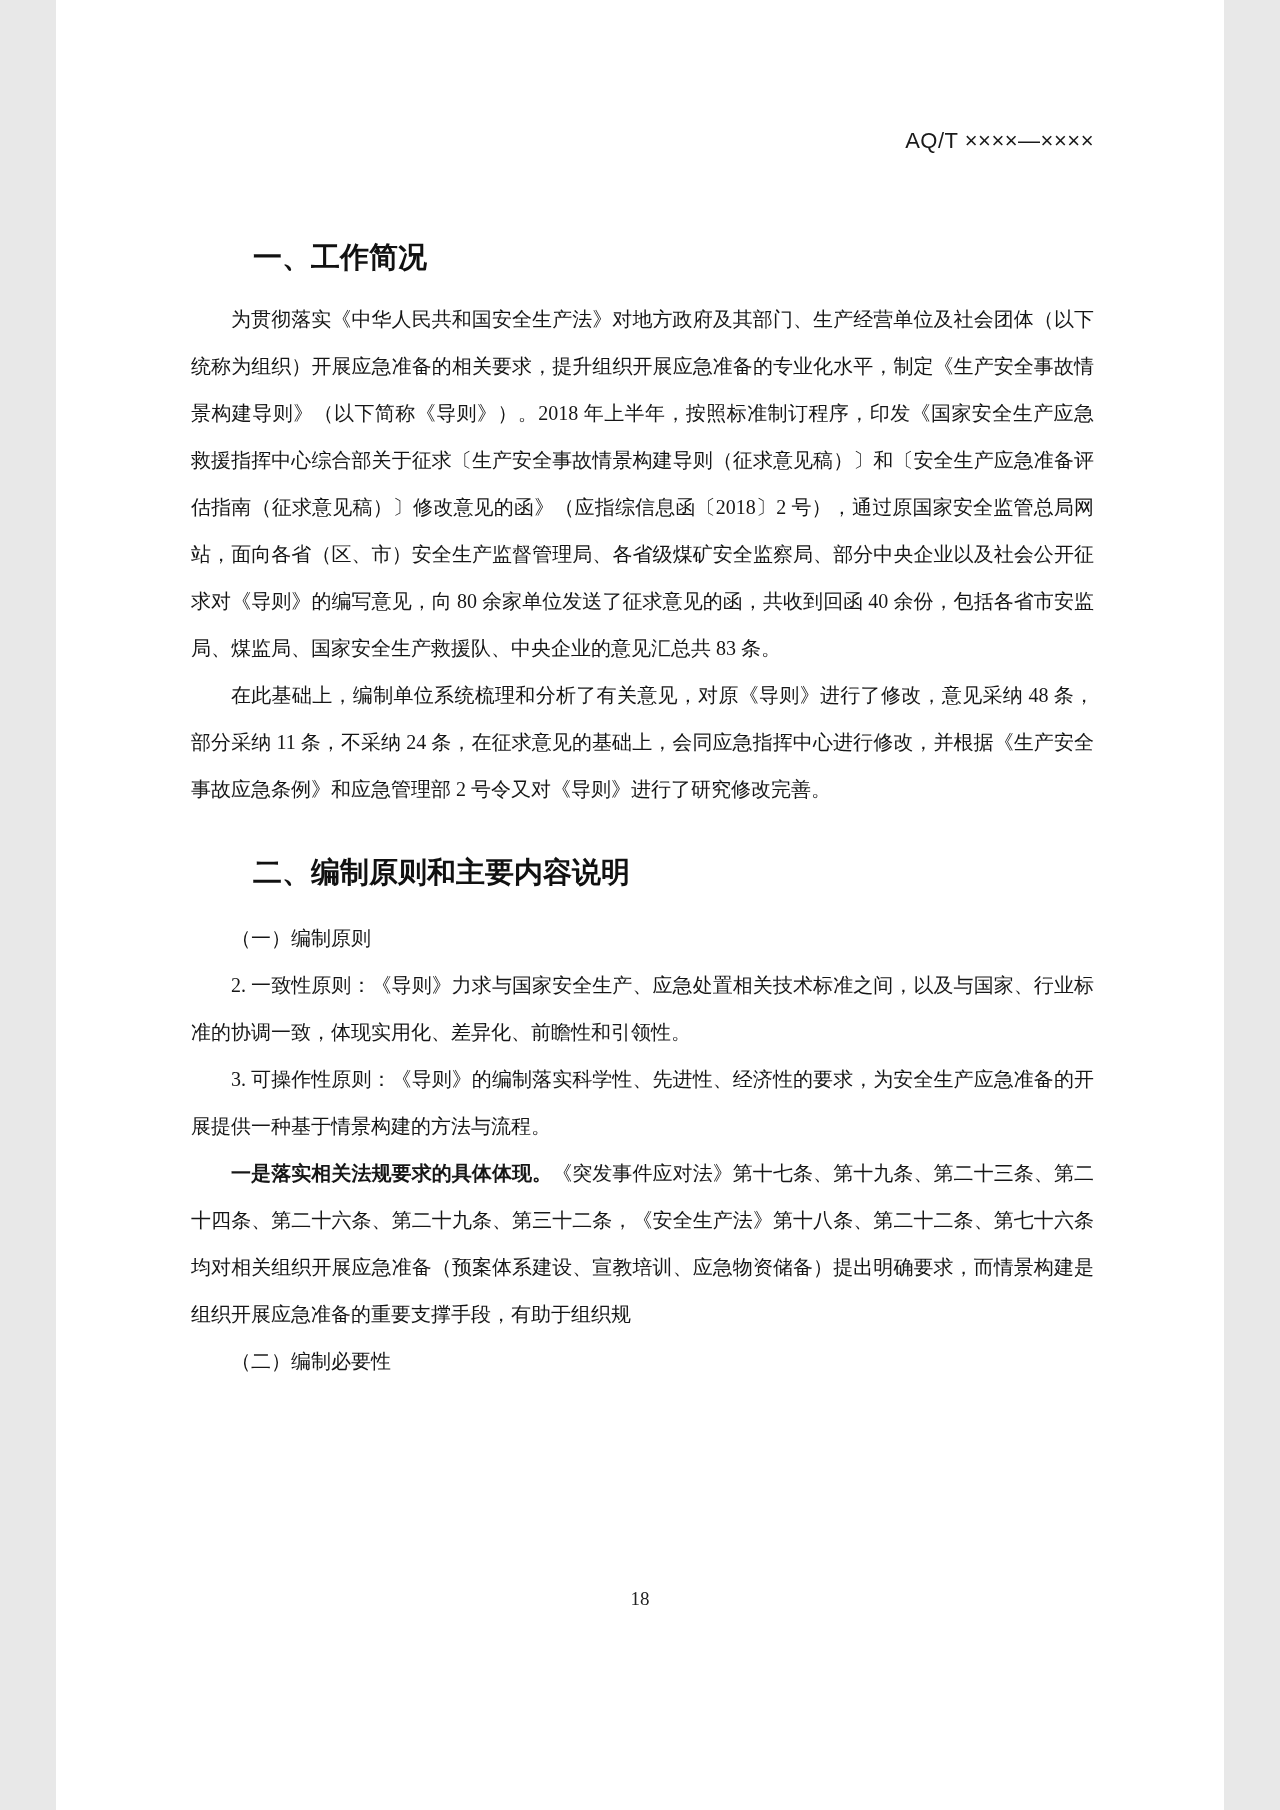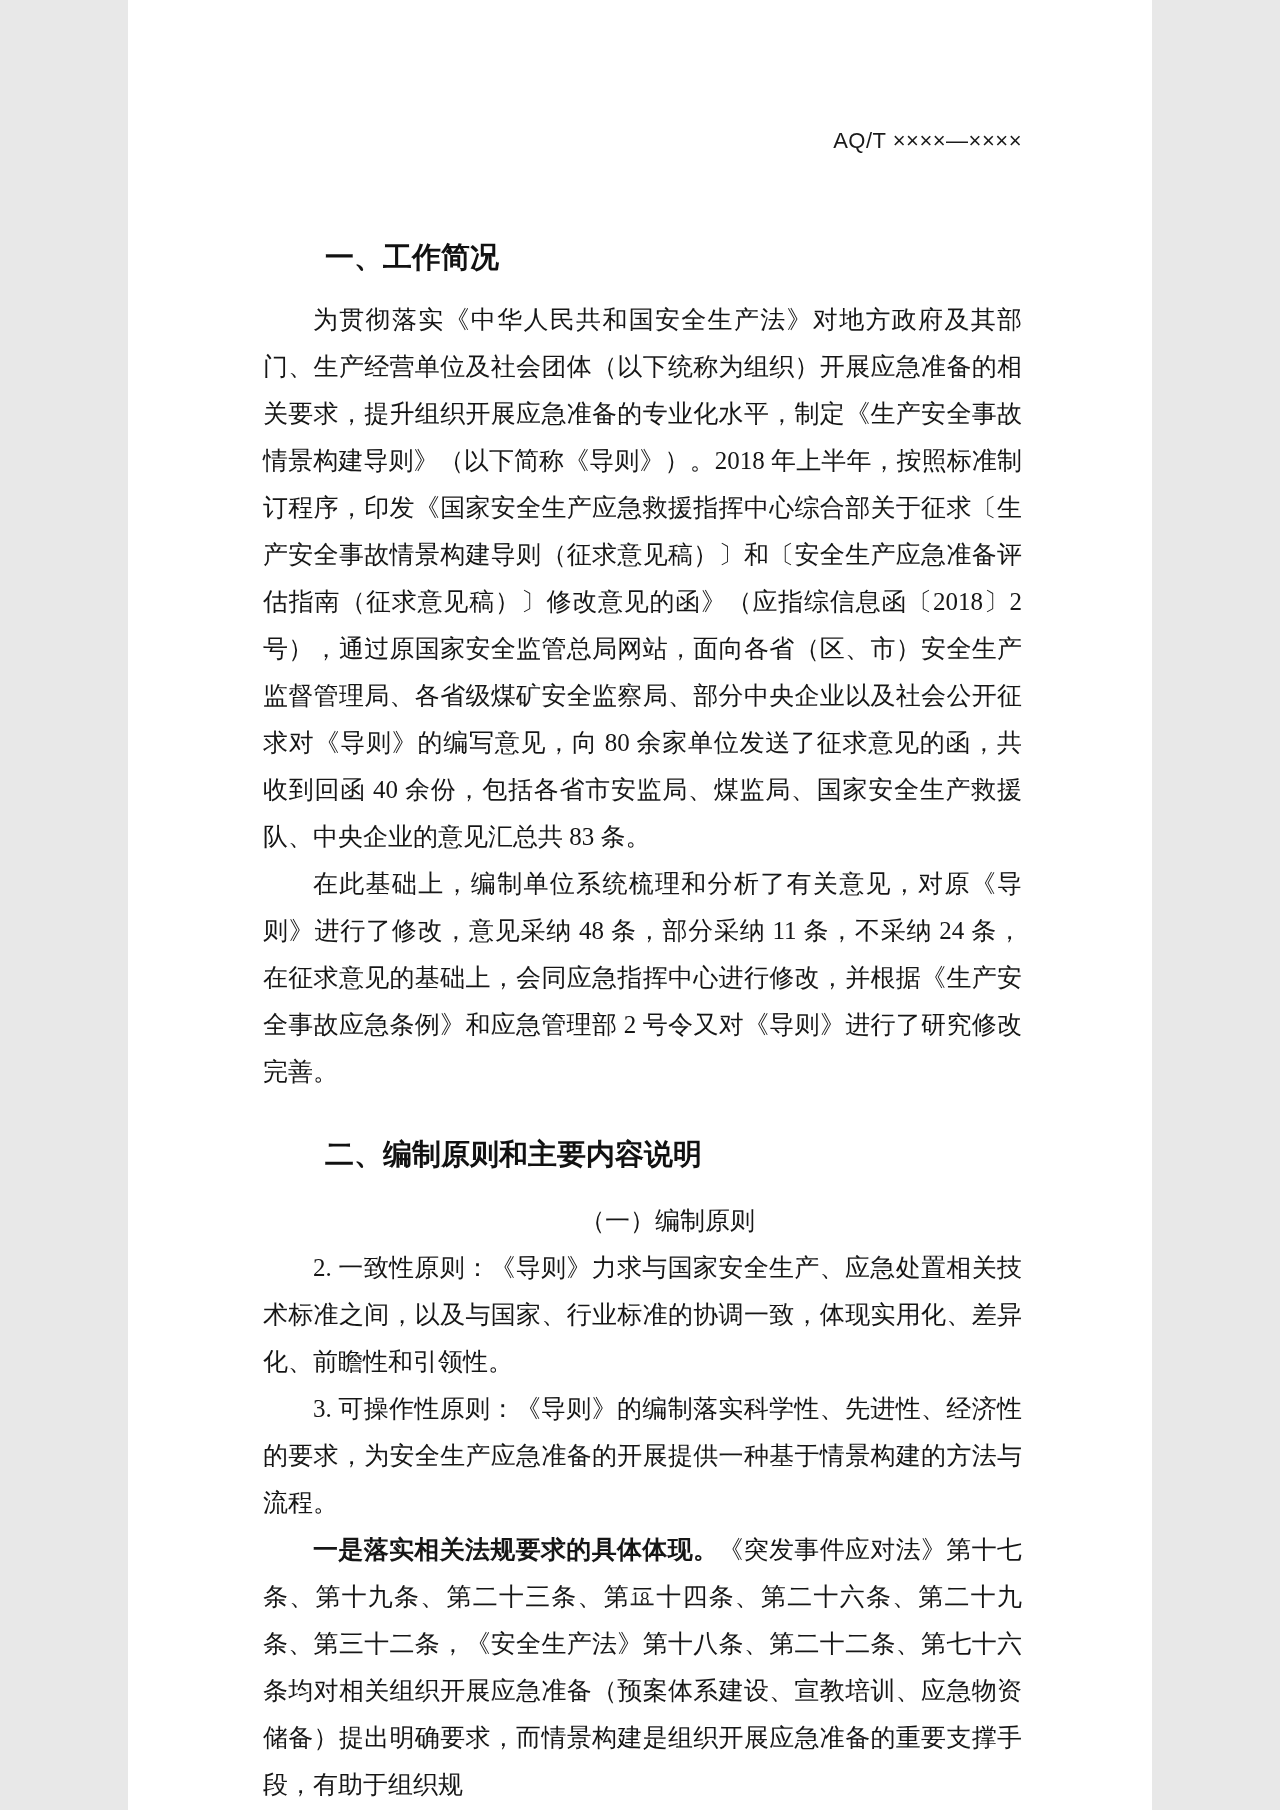--- a/index.html
+++ b/index.html
@@ -1,18 +1,18 @@
 <!DOCTYPE html>
 <html><head>
 <meta charset="utf-8">
 <style>
   html,body{margin:0;padding:0;background:#e8e8e8;}
   .page{
     position:relative;
-    width:1024px;height:1810px;
+    width:1168px;height:1810px;
     margin:0 auto;
     background:#ffffff;
     box-sizing:border-box;
     padding:128px 130px 16px 135px;
     font-family:"Liberation Serif","DejaVu Serif",serif;
     color:#141414;
     overflow:hidden;
   }
   .doc-header{
     text-align:right;
@@ -27,29 +27,29 @@
     font-weight:700;
     font-size:29px;
     line-height:38px;
     margin:14px;
     padding-left:48px;
     color:#111;
   }
   .h1.first{margin-top:84px;margin-bottom:20px;}
   .h1.second{margin-top:40px;margin-bottom:24px;}
   .body{
-    font-size:25px;
+    font-size:20px;
     line-height:47px;
     text-align:justify;
     text-justify:inter-ideograph;
     text-indent:2em;
     margin:0;
     color:#161616;
   }
-  .sub{text-align:center;}
+  .sub{text-align:left;}
   .lead{font-weight:700;}
   .page-footer{
     position:absolute;
     left:0;right:0;top:1588px;
     text-align:center;
     font-size:19px;
     font-family:"Liberation Serif","DejaVu Serif",serif;
     color:#222;
   }
 </style>

